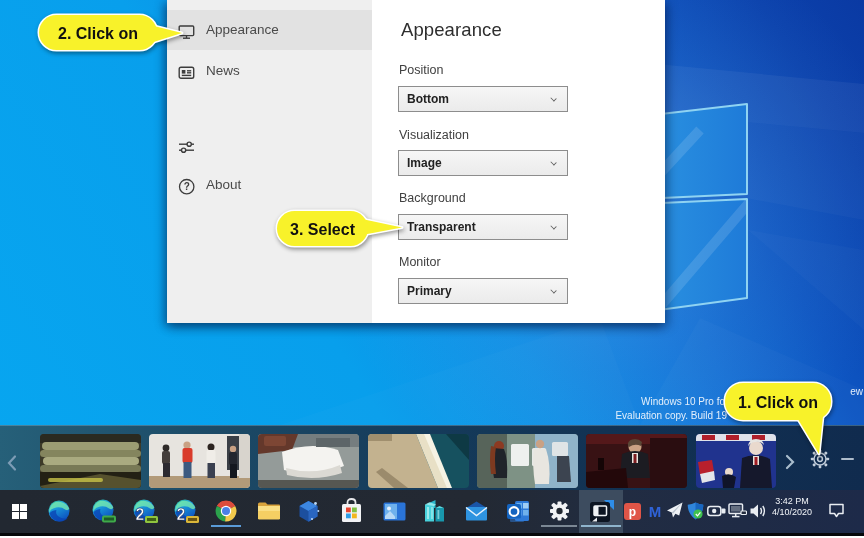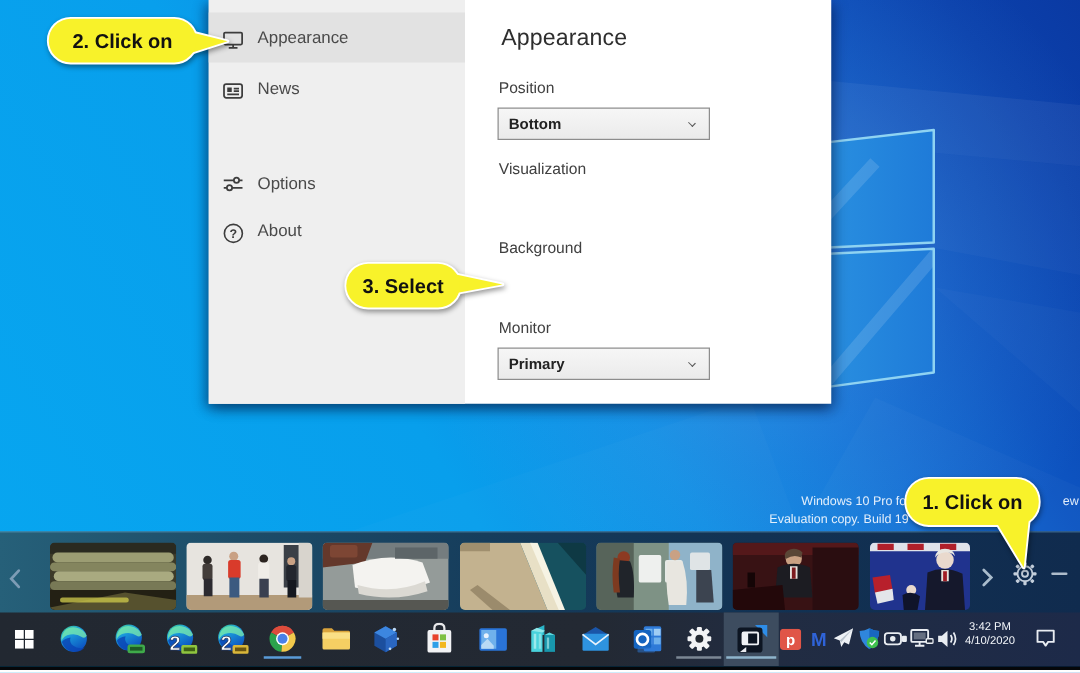--- a/index.html
+++ b/index.html
@@ -83,21 +83,21 @@
   </g>
   <g fill="none" stroke="#8fd3f2" stroke-width="2" stroke-linejoin="round">
     <polygon points="600,121 639,116.5 639,199.1 600,201"></polygon>
     <polygon points="646,115.7 747,104 747,194 646,198.8"></polygon>
     <polygon points="600,206 639,204.1 639,312.7 600,318"></polygon>
     <polygon points="646,203.8 747,199 747,298 646,311.7"></polygon>
   </g>
 </svg>
 
 <div class="wmt" style="right:139px;top:396px;">Windows 10 Pro fo</div>
-<div class="wmt" style="right:1px;top:396px;">ew</div>
+<div class="wmt" style="right:1px;top:386px;">ew</div>
 <div class="wmt" style="right:137px;top:410px;">Evaluation copy. Build 19</div>
 <div class="wmt" style="right:1px;top:410px;margin-top:28px;">523</div>
 
 <div id="panel">
   <div id="sidebar"></div>
   <div id="selrow"></div>
   <div class="srow" style="top:10px">
     <svg width="17" height="17" viewBox="0 0 17 17" fill="none" stroke="#3d3d3d" stroke-width="1.4">
       <rect x="1.2" y="3" width="14.5" height="9.6" rx="1"></rect>
       <line x1="8.5" y1="12.6" x2="8.5" y2="15"></line>
@@ -115,37 +115,44 @@
     </svg>
     <span class="lbl">News</span>
   </div>
   <div class="srow" style="top:126.5px">
     <svg width="17" height="17" viewBox="0 0 17 17" fill="none" stroke="#3d3d3d" stroke-width="1.4">
       <line x1="1" y1="5.2" x2="16" y2="5.2"></line>
       <circle cx="11.2" cy="5.2" r="2.1" fill="#efefef"></circle>
       <line x1="1" y1="11.2" x2="16" y2="11.2"></line>
       <circle cx="5.6" cy="11.2" r="2.1" fill="#efefef"></circle>
     </svg>
-    <span class="lbl">Options</span>
   </div>
   <div class="srow" style="top:165px">
     <svg width="18" height="18" viewBox="0 0 18 18" fill="none" stroke="#3d3d3d" stroke-width="1.3">
       <circle cx="8.7" cy="8.7" r="7.2"></circle>
       <text x="8.7" y="12.2" font-size="10" font-weight="700" fill="#3d3d3d" stroke="none" text-anchor="middle" font-family="Liberation Sans,sans-serif">?</text>
     </svg>
     <span class="lbl">About</span>
   </div>
   <div id="heading">Appearance</div>
   <div class="glabel" style="top:63px">Position</div>
   <div class="select" style="top:86px">
         <span class="tx">Bottom</span>
         <span class="chev"></span>
       </div>
   <div class="glabel" style="top:128px">Visualization</div>
+  <div class="select" style="top:150px">
+        <span class="tx">Image</span>
+        <span class="chev"></span>
+      </div>
   <div class="glabel" style="top:191px">Background</div>
+  <div class="select" style="top:214px">
+        <span class="tx">Transparent</span>
+        <span class="chev"></span>
+      </div>
   <div class="glabel" style="top:255px">Monitor</div>
   <div class="select" style="top:278px">
         <span class="tx">Primary</span>
         <span class="chev"></span>
       </div>
 </div>
 
 <div id="ticker">
 
   <svg class="abs" style="left:6px;top:28px" width="12" height="18" viewBox="0 0 12 18">

